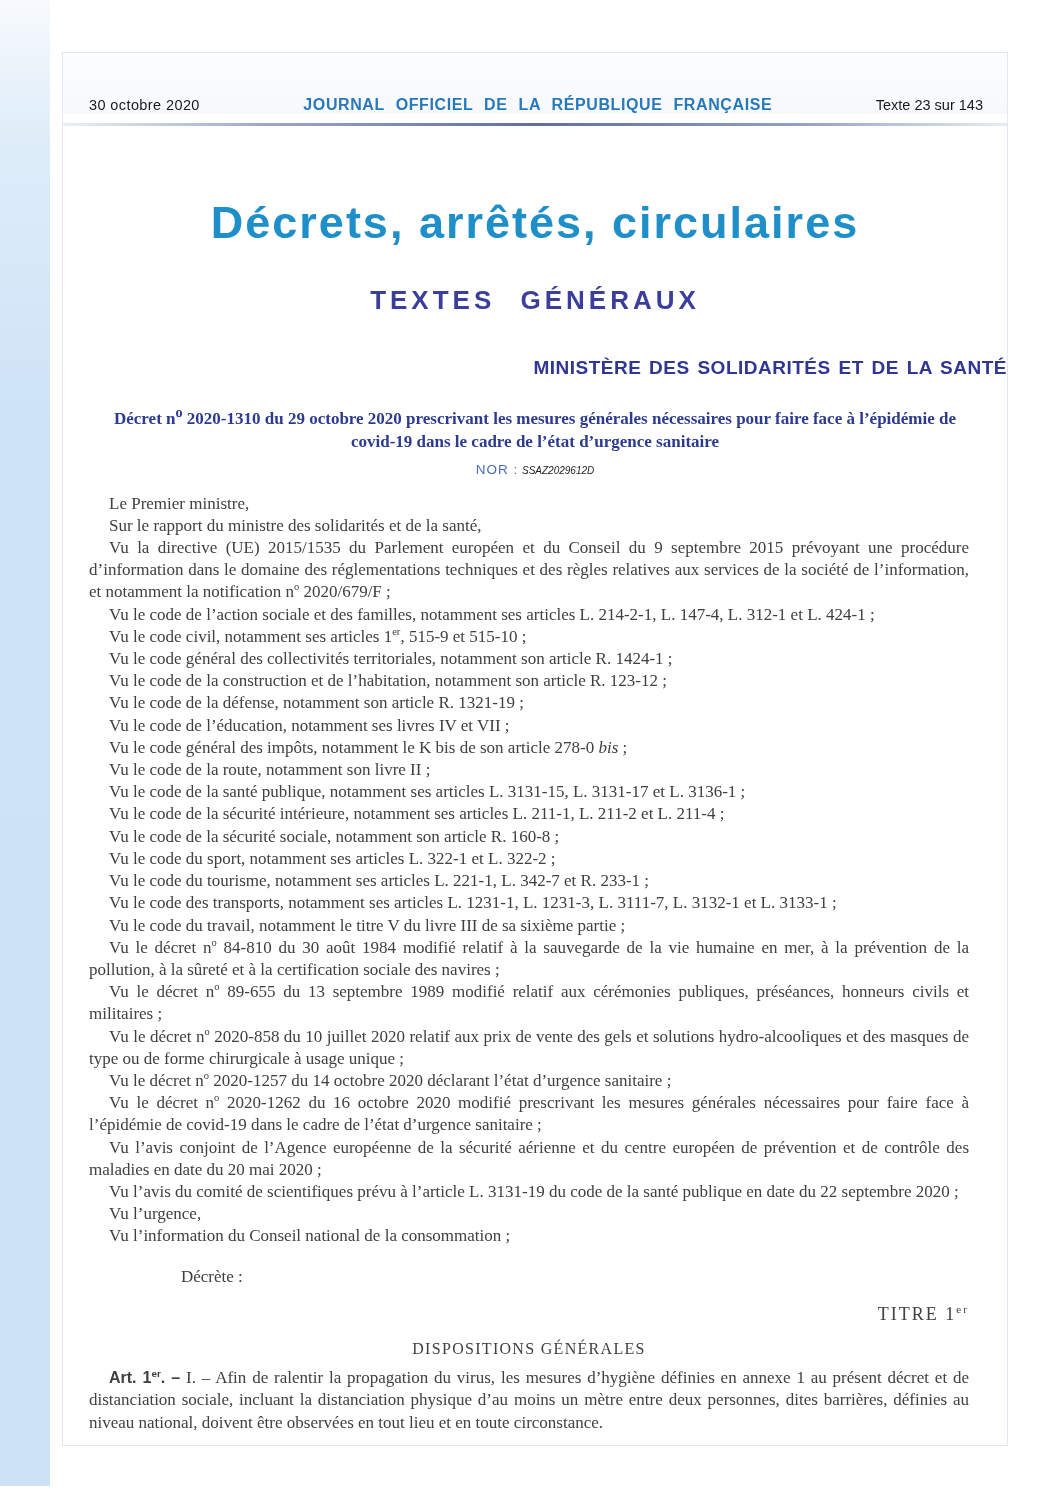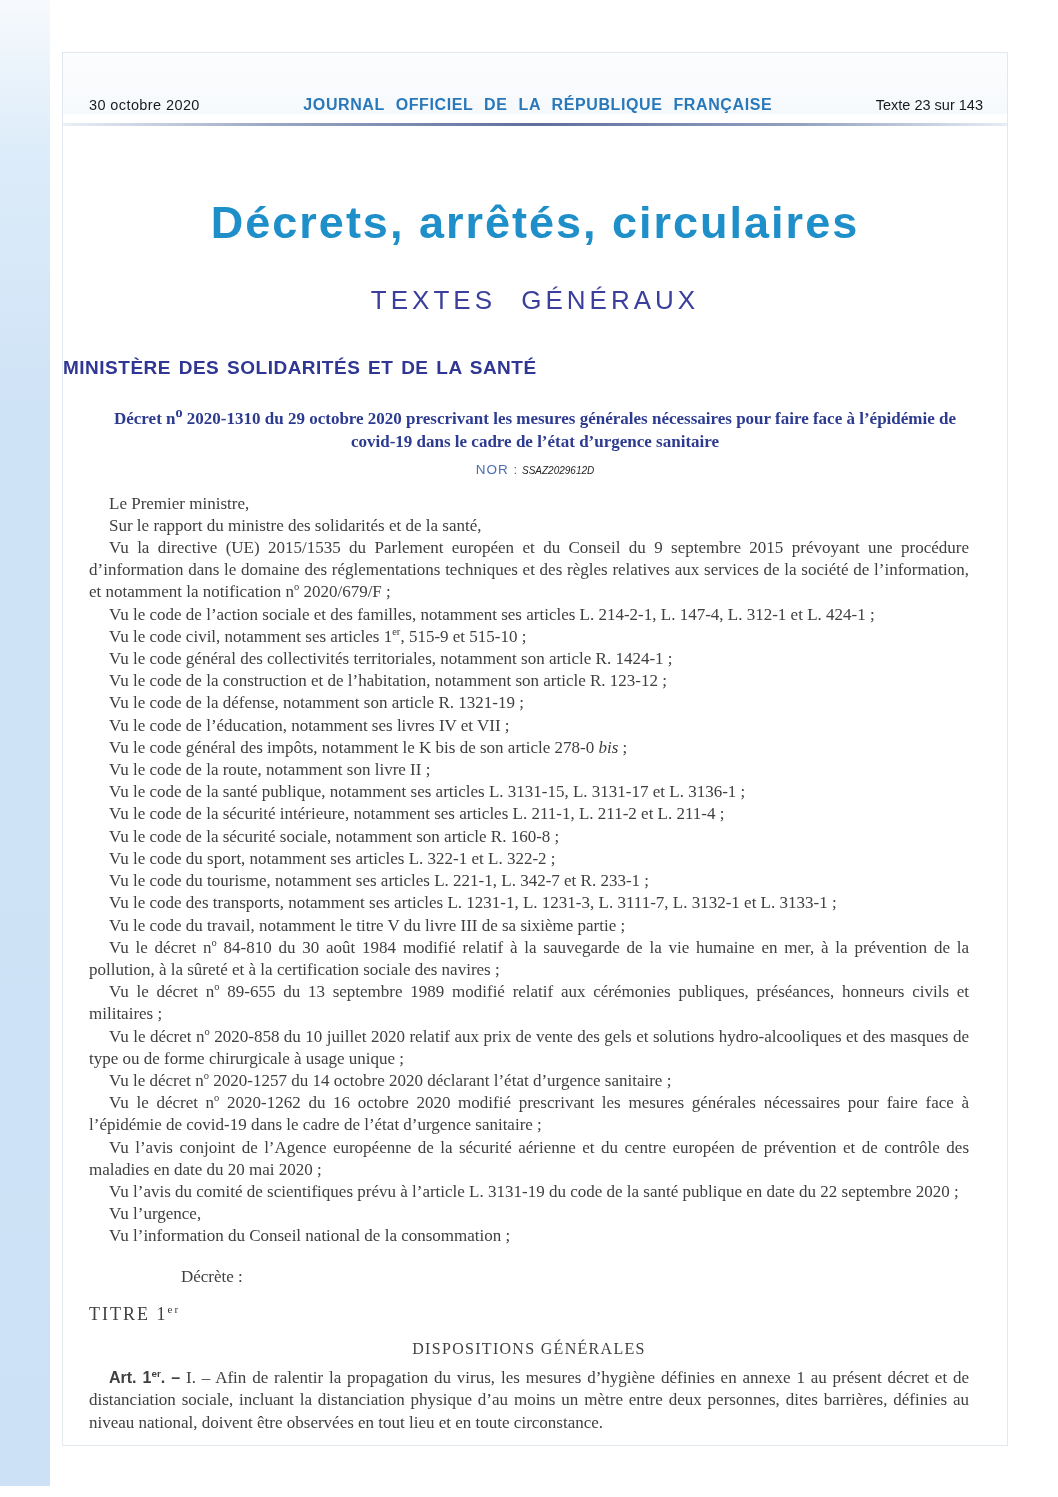--- a/index.html
+++ b/index.html
@@ -28,45 +28,45 @@
     height:3px;margin:9px 0 0;
     background:linear-gradient(90deg,#eaf0f7 0%,#9aa7c4 22%,#5f6f9d 50%,#93a1c0 78%,#e6edf5 100%);
   }
   .title-main{
     margin:72px 0 0;text-align:center;color:#1e8fc9;
     font-family:"Liberation Sans",sans-serif;font-weight:bold;
     font-size:45px;letter-spacing:2px;line-height:1.1;
   }
   .title-sub{
     margin:38px 0 0;text-align:center;color:#3b3f9b;
-    font-family:"Liberation Sans",sans-serif;font-weight:normal;
+    font-family:"Liberation Sans",sans-serif;font-weight:bold;
     font-size:26px;letter-spacing:4px;word-spacing:14px;line-height:1.1;
   }
   .ministry{
-    margin:44px 0 0;text-align:left;color:#2f3693;
+    margin:44px 0 0;text-align:right;color:#2f3693;
     font-family:"Liberation Sans",sans-serif;font-weight:bold;
     font-size:19px;letter-spacing:.5px;word-spacing:2px;line-height:1.1;
   }
   .decree{
     margin:22px auto 0;max-width:872px;text-align:center;color:#2c3a90;
     font-family:Liberation Serif, serif;font-weight:bold;
     font-size:17px;line-height:23px;
   }
   .nor{margin:9px 0 0;text-align:center;font-family:"Liberation Sans",sans-serif;font-size:13.5px;}
   .nor-label{color:#4a6db5;letter-spacing:1px;}
   .nor-value{color:#222;font-style:italic;font-size:10px;}
   .doc-body{
     margin-top:16px;padding:0 38px 0 26px;
     font-size:17px;line-height:22.2px;color:#404040;
   }
   .doc-body p{margin:0;}
   .doc-body sup{font-size:62%;line-height:0;}
   p.para{text-indent:20px;text-align:justify;}
   p.decrete{margin:18px 0 15px 72px;text-indent:20px;text-align:left;}
-  p.titre{margin:12px 0 7px;text-indent:0;text-align:left;font-size:18px;letter-spacing:2px;}
+  p.titre{margin:12px 0 7px;text-indent:0;text-align:right;font-size:18px;letter-spacing:2px;}
   p.section{margin:13px 0 7px;text-indent:0;text-align:center;font-size:16px;letter-spacing:1.3px;}
   .art-lead{font-family:"Liberation Sans",sans-serif;font-weight:bold;font-size:16px;}
 </style>
 </head>
 <body>
 
 <div class="left-strip"></div>
 
 <div class="page">
   <div class="hdr">

